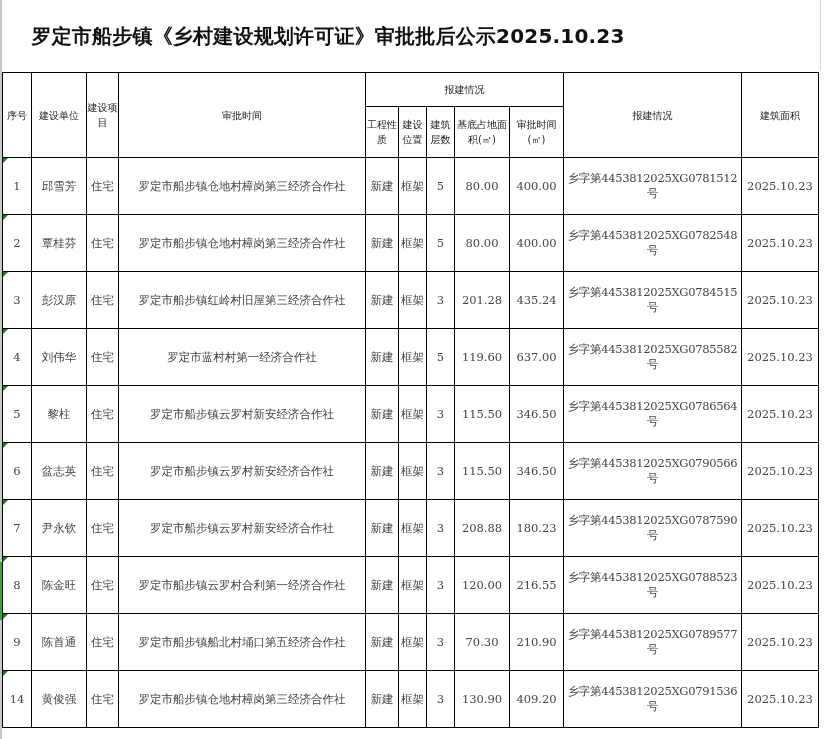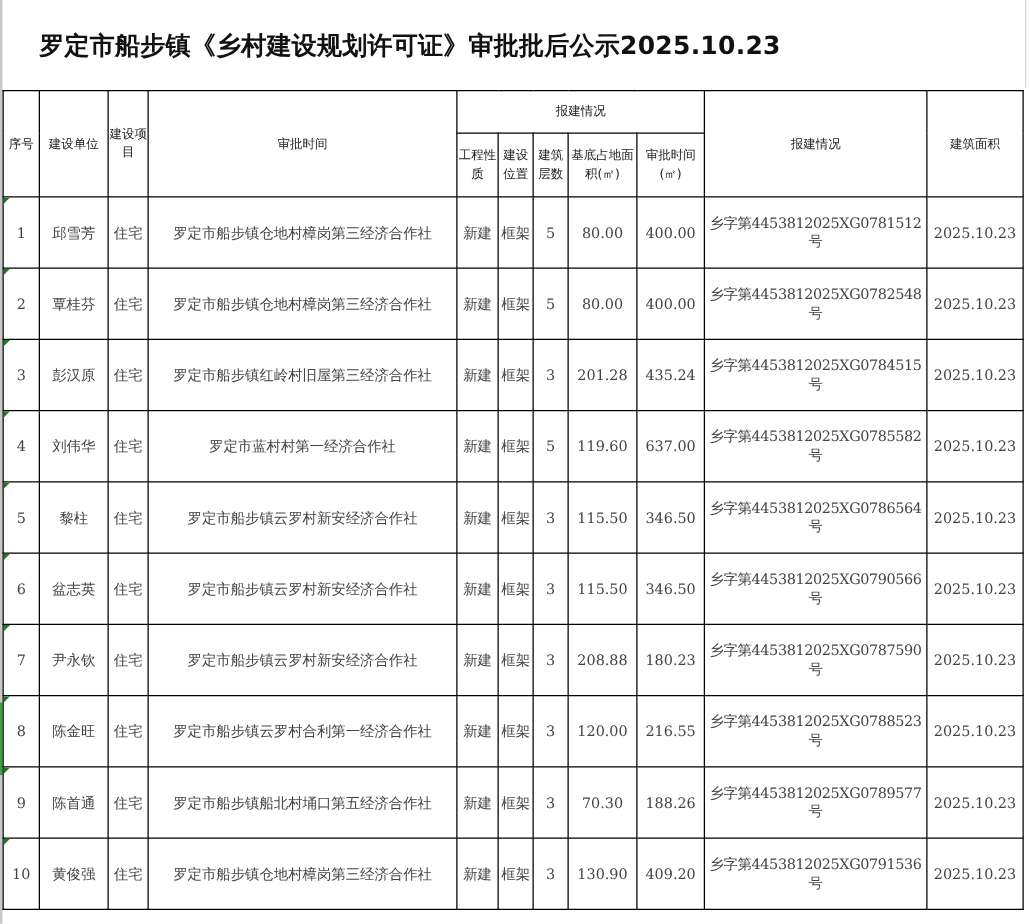--- a/index.html
+++ b/index.html
@@ -171,26 +171,26 @@
       </tr>
       <tr>
         <td class="seq">9</td>
         <td>陈首通</td>
         <td>住宅</td>
         <td>罗定市船步镇船北村埇口第五经济合作社</td>
         <td>新建</td>
         <td>框架</td>
         <td>3</td>
         <td>70.30</td>
-        <td>188.26</td>
+        <td>210.90</td>
         <td class="permit">乡字第4453812025XG0789577号</td>
         <td>2025.10.23</td>
       </tr>
       <tr>
-        <td class="seq">10</td>
+        <td class="seq">14</td>
         <td>黄俊强</td>
         <td>住宅</td>
         <td>罗定市船步镇仓地村樟岗第三经济合作社</td>
         <td>新建</td>
         <td>框架</td>
         <td>3</td>
         <td>130.90</td>
         <td>409.20</td>
         <td class="permit">乡字第4453812025XG0791536号</td>
         <td>2025.10.23</td>

